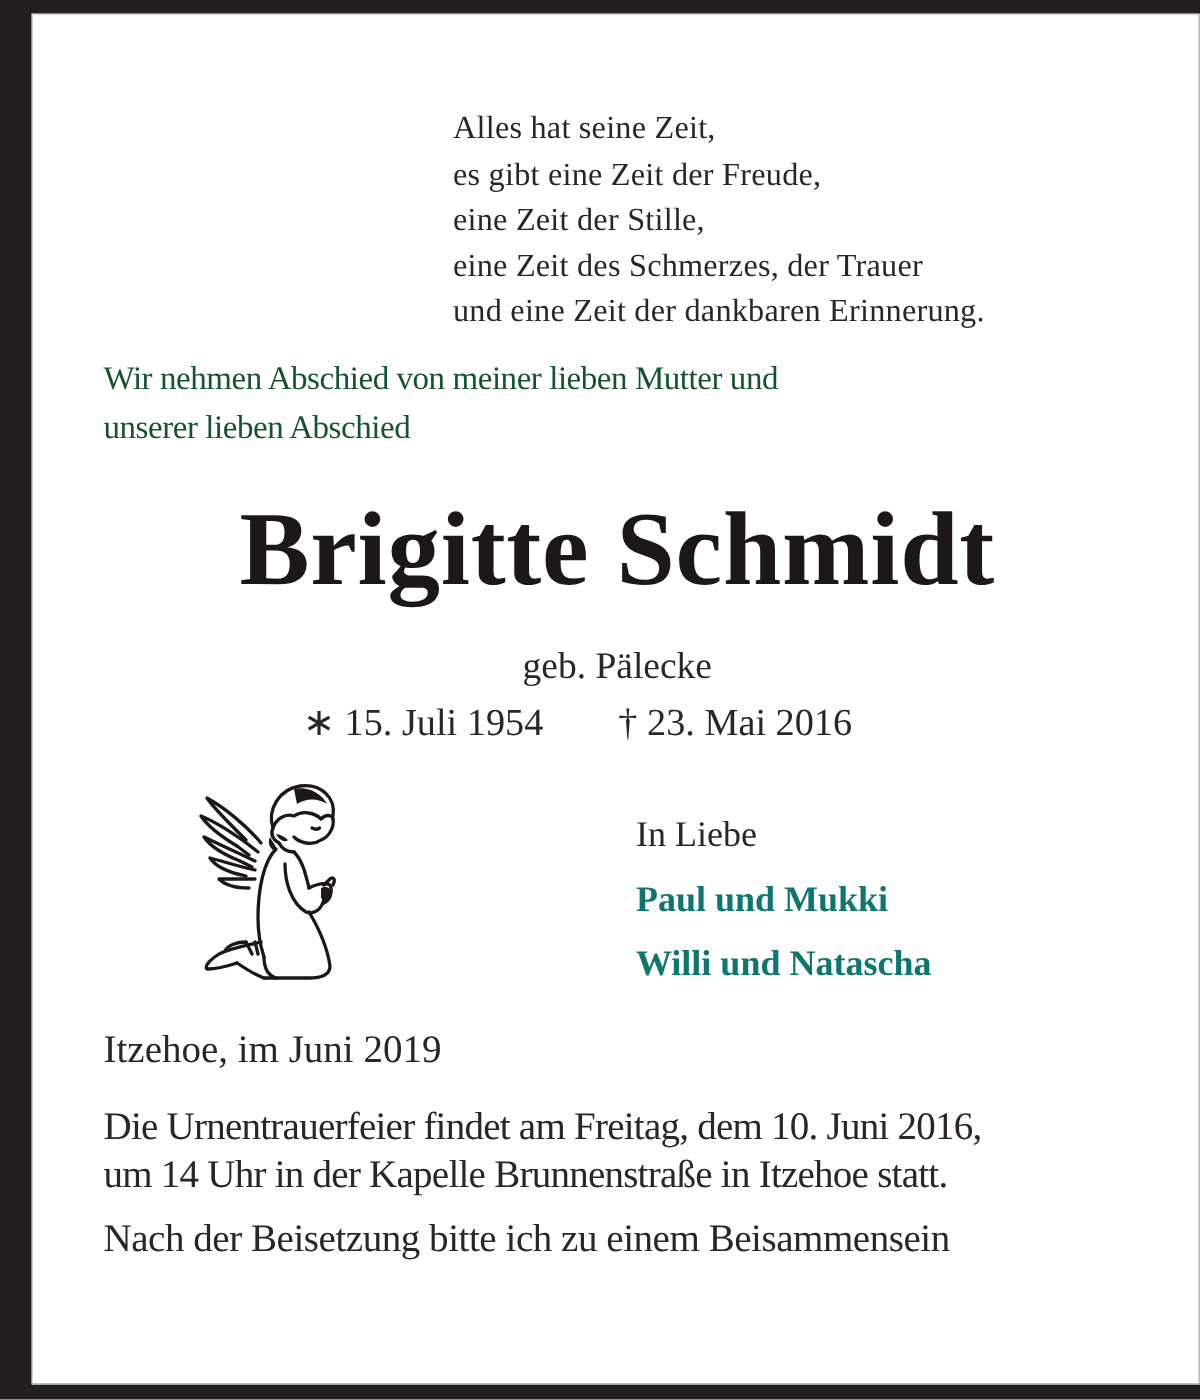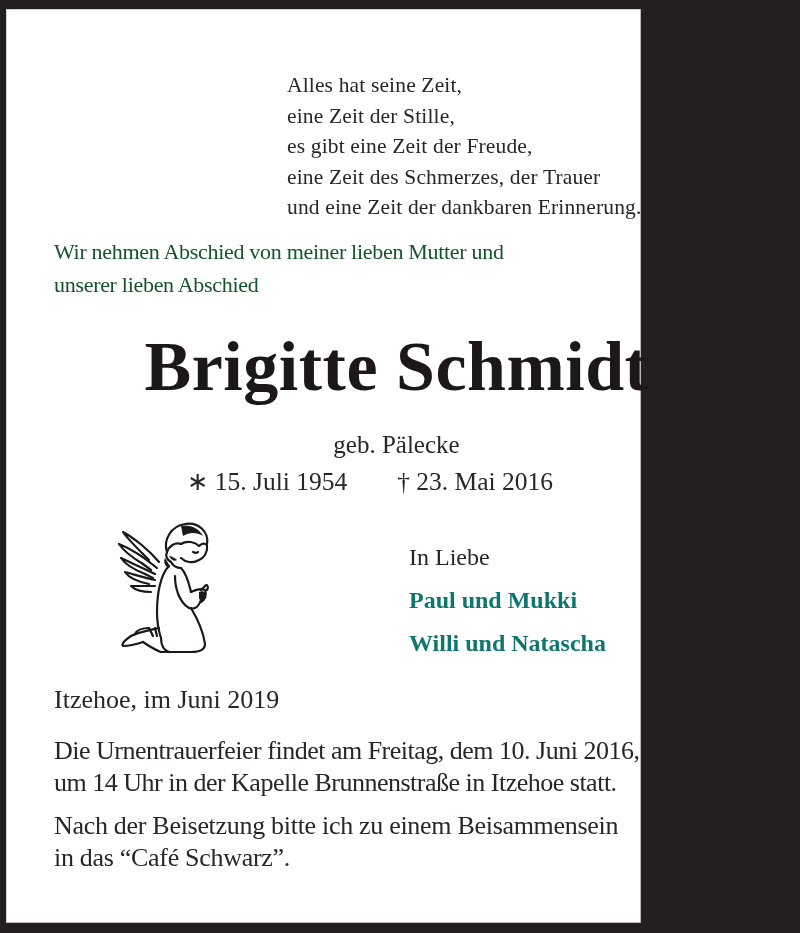--- a/index.html
+++ b/index.html
@@ -6,22 +6,22 @@
   body {
     width: 800px; height: 933px;
     background: #231f20;
     position: relative;
     overflow: hidden;
     font-family: "DejaVu Serif", "Liberation Serif", serif;
     color: #231f20;
   }
   .sheet {
     position: absolute;
-    left: 6px; top: 9px;
-    width: 635px; height: 914px;
+    left: 21px; top: 9px;
+    width: 779px; height: 914px;
     background: #ffffff;
     box-shadow: inset -1px -1px 0 #b8b8b8, inset 1px 1px 0 #d0d0d0;
   }
   .abs { position: absolute; white-space: nowrap; }
   .poem {
     left: 281px; top: 61px;
     font-family: "Liberation Serif", serif;
     font-size: 21.5px;
     line-height: 30.5px;
     color: #2a2627;
@@ -100,22 +100,22 @@
   }
   .line { white-space: nowrap; }
 </style>
 </head>
 <body>
 
 <div class="sheet">
 
   <div class="abs poem">
     <div>Alles hat seine Zeit,</div>
+    <div>es gibt eine Zeit der Freude,</div>
     <div>eine Zeit der Stille,</div>
-    <div>es gibt eine Zeit der Freude,</div>
     <div>eine Zeit des Schmerzes, der Trauer</div>
     <div>und eine Zeit der dankbaren Erinnerung.</div>
   </div>
 
   <div class="abs intro">
     <div class="line">Wir nehmen Abschied von meiner lieben Mutter und</div>
     <div class="line">unserer lieben Abschied</div>
   </div>
 
   <div class="abs name">Brigitte Schmidt</div>
@@ -178,16 +178,15 @@
 
   <div class="abs place">Itzehoe, im Juni 2019</div>
 
   <div class="abs ceremony">
     <div class="line">Die Urnentrauerfeier findet am Freitag, dem 10. Juni 2016,</div>
     <div class="line">um 14 Uhr in der Kapelle Brunnenstraße in Itzehoe statt.</div>
   </div>
 
   <div class="abs gathering">
     <div class="line">Nach der Beisetzung bitte ich zu einem Beisammensein</div>
-    <div class="line">in das “Café Schwarz”.</div>
   </div>
 
 </div>
 
 </body></html>

